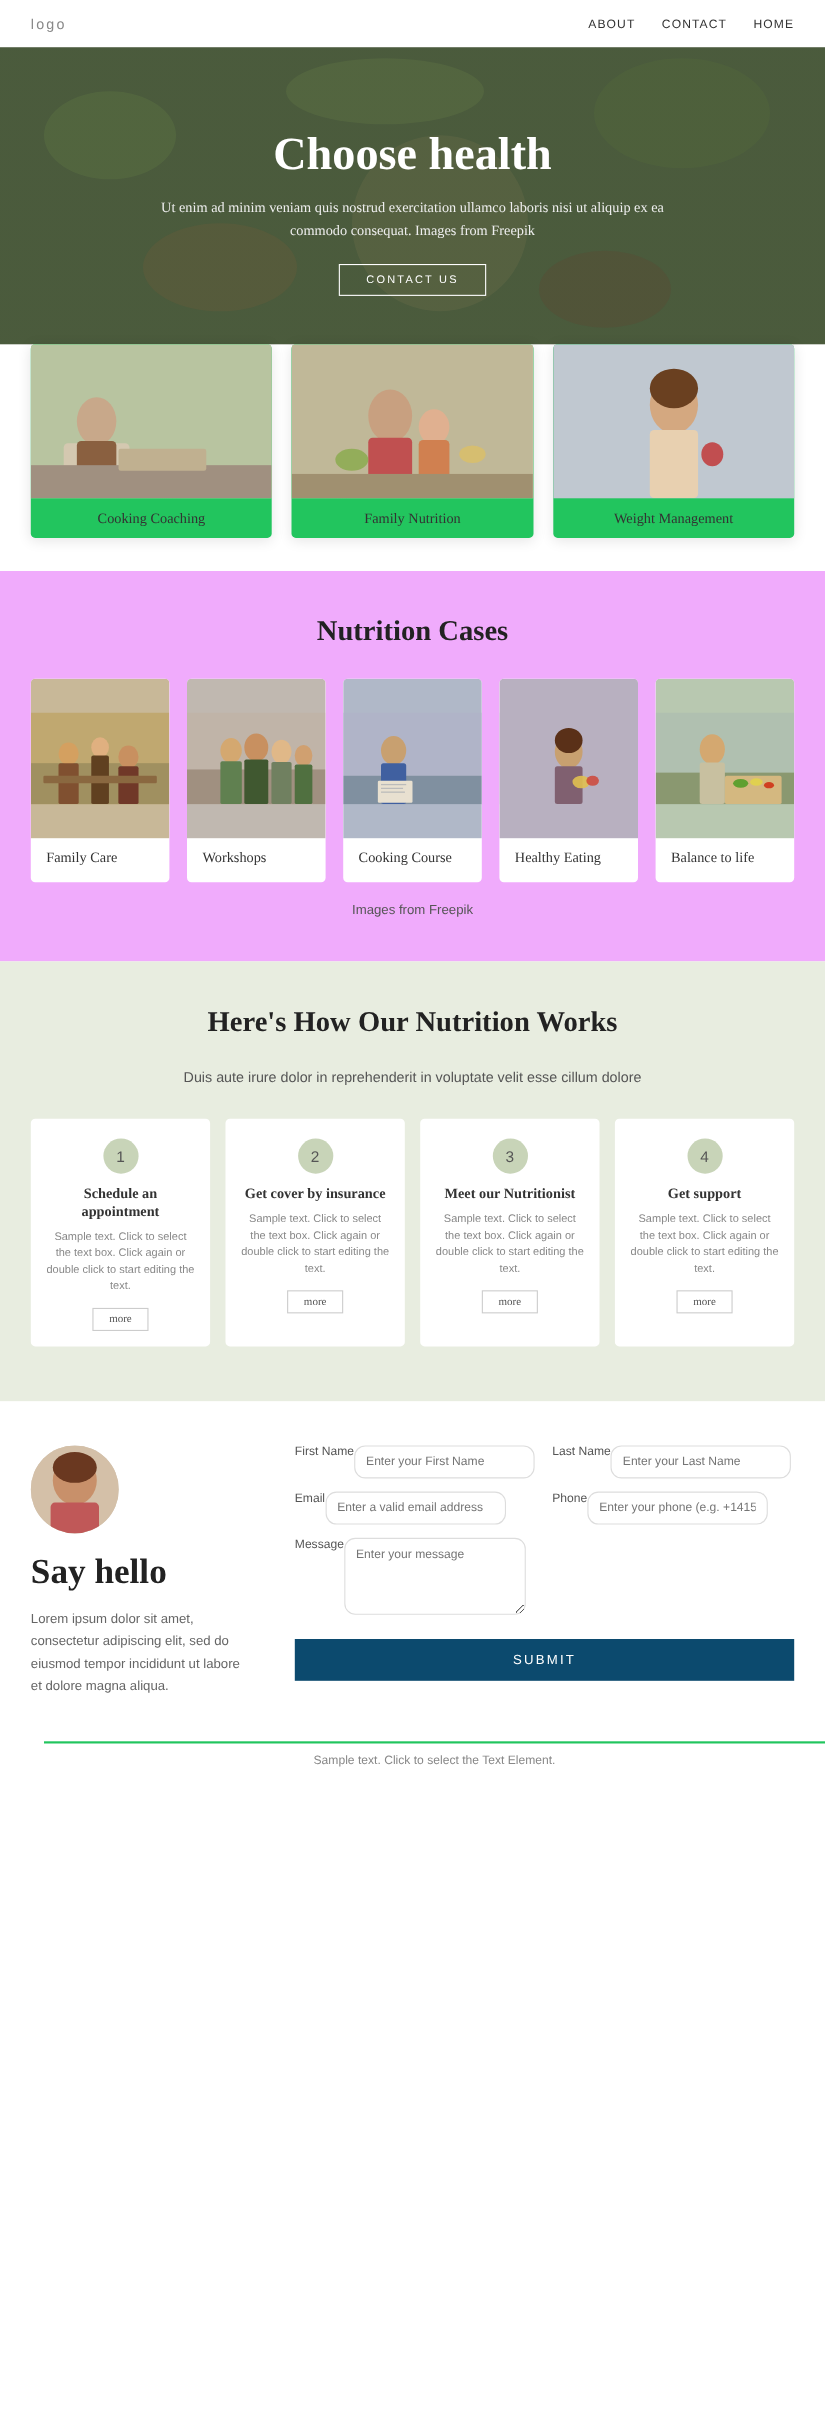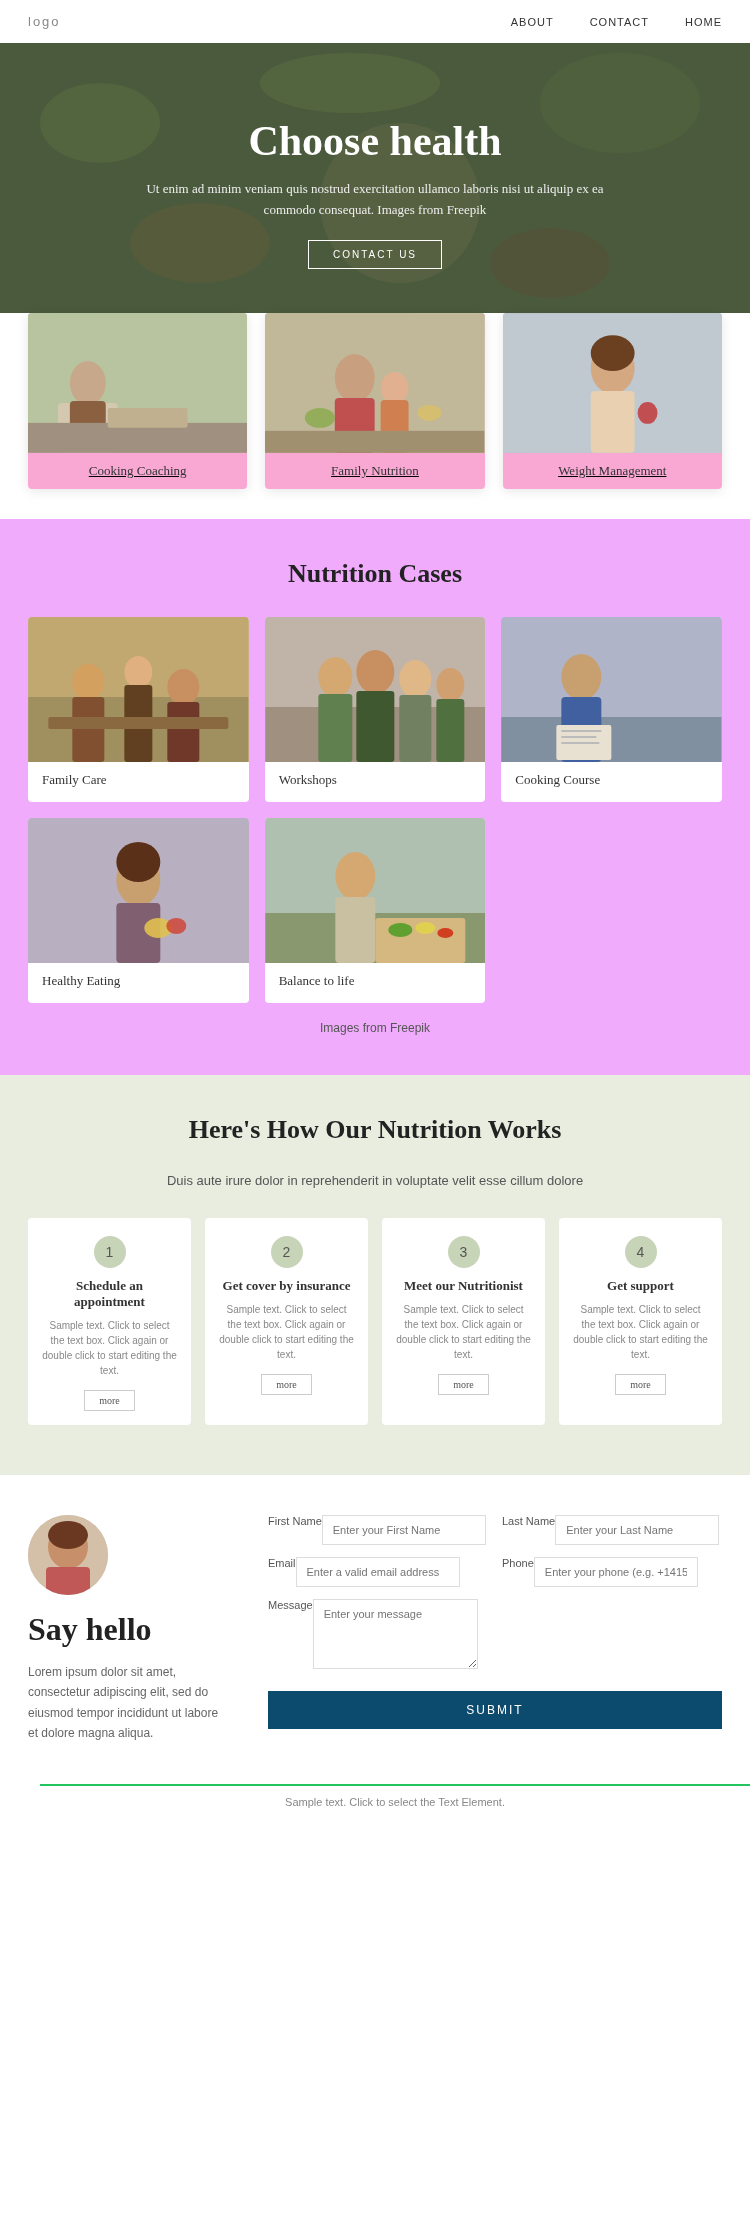--- a/index.html
+++ b/index.html
@@ -3,21 +3,21 @@
   <meta charset="utf-8">
   <style>
     * { margin: 0; padding: 0; box-sizing: border-box; }
     body { font-family: Georgia, 'Times New Roman', serif; background: #fff; width: 750px; margin: 0 auto; }
 
     
     nav {
       display: flex; justify-content: space-between; align-items: center;
       padding: 14px 28px; background: #fff;
     }
-    .nav-links { display: flex; gap: 36px; align-items: flex-end; }
+    .nav-links { display: flex; gap: 24px; align-items: flex-end; }
     .nav-links a { font-size: 11px; color: #333; text-decoration: none; letter-spacing: 1px; font-family: Arial, sans-serif; }
 
     
     .hero {
       position: relative; height: 300px; background: #6b7c5e;
       display: flex; flex-direction: column; align-items: center; justify-content: center;
       text-align: center; overflow: hidden;
     }
     .hero-bg {
       position: absolute; inset: 0;
@@ -31,40 +31,40 @@
       border: 1px solid #fff; color: #fff; background: transparent;
       padding: 8px 24px; font-size: 10px; letter-spacing: 2px; cursor: pointer; font-family: Arial, sans-serif;
     }
 
     
     .cards-section {
       background: #fff; padding: 0 28px 30px;
       display: flex; gap: 18px; margin-top: -30px; position: relative; z-index: 3;
     }
     .card {
-      flex: 1; background: #f9a8d4; border-radius: 4px;
-      box-shadow: 0 2px 12px rgba(0,0,0,0.10); overflow: hidden; text-align: center; text-decoration: underline;
+      flex: 1; background: #22c55e; border-radius: 4px;
+      box-shadow: 0 2px 12px rgba(0,0,0,0.10); overflow: hidden; text-align: center;
     }
     .card-img {
       width: 100%; height: 140px; object-fit: cover;
       background: #c5b8a0;
     }
     .card-img.c1 { background: linear-gradient(135deg, #b8c4a0 0%, #d4c8b0 100%); }
     .card-img.c2 { background: linear-gradient(135deg, #c0b8a0 0%, #d8c8b0 100%); }
     .card-img.c3 { background: linear-gradient(135deg, #b0b8c0 0%, #c8d0d8 100%); }
     .card-label { padding: 10px 8px; font-size: 13px; color: #333; }
 
     
     .card-img { position: relative; overflow: hidden; }
     .card-img svg { width: 100%; height: 100%; }
 
     
     .nutrition-section { background: #f0abfc; padding: 40px 28px; }
     .section-title { text-align: center; font-size: 26px; color: #222; margin-bottom: 28px; font-weight: 600; }
-    .grid-3 { display: grid; grid-template-columns: repeat(3, 1fr); gap: 16px; }
+    .grid-3 { display: grid; grid-template-columns: repeat(5, 1fr); gap: 16px; }
     .grid-card { background: #fff; border-radius: 4px; overflow: hidden; }
     .grid-img { width: 100%; height: 145px; position: relative; overflow: hidden; }
     .grid-img.g1 { background: #c8b898; }
     .grid-img.g2 { background: #b8c0b0; }
     .grid-img.g3 { background: #c0b8b0; }
     .grid-img.g4 { background: #b0b8c8; }
     .grid-img.g5 { background: #b8b0c0; }
     .grid-img.g6 { background: #b8c8b0; }
     .grid-label { padding: 10px 14px 14px; font-size: 13px; color: #333; }
     .freepik-link { text-align: center; margin-top: 18px; font-size: 12px; color: #555; font-family: Arial, sans-serif; }
@@ -98,21 +98,21 @@
       overflow: hidden; margin-bottom: 16px; position: relative;
     }
     .hello-left h2 { font-size: 32px; color: #222; margin-bottom: 14px; }
     .hello-left p { font-size: 12px; color: #666; font-family: Arial, sans-serif; line-height: 1.7; }
     .hello-right { flex: 1; }
     .form-row { display: flex; gap: 14px; margin-bottom: 12px; }
     .form-group { flex: 1; display: flex; flex-direction: row; }
     .form-group label { font-size: 11px; color: #555; font-family: Arial, sans-serif; margin-bottom: 4px; }
     .form-group input, .form-group textarea {
       border: 1px solid #ddd; padding: 8px 10px; font-size: 11px;
-      color: #aaa; font-family: Arial, sans-serif; outline: none; border-radius: 0;
+      color: #aaa; font-family: Arial, sans-serif; outline: none; border-radius: 10px;
     }
     .form-group textarea { resize: vertical; height: 70px; }
     .submit-btn {
       width: 100%; background: #0c4a6e; color: #fff; border: none;
       padding: 12px; font-size: 12px; letter-spacing: 2px; cursor: pointer;
       font-family: Arial, sans-serif; margin-top: 10px;
     }
 
     
     .footer-note { text-align: center; padding: 10px; font-size: 11px; color: #888; font-family: Arial, sans-serif; border-top: 2px solid #22c55e; margin-left: 40px; }

